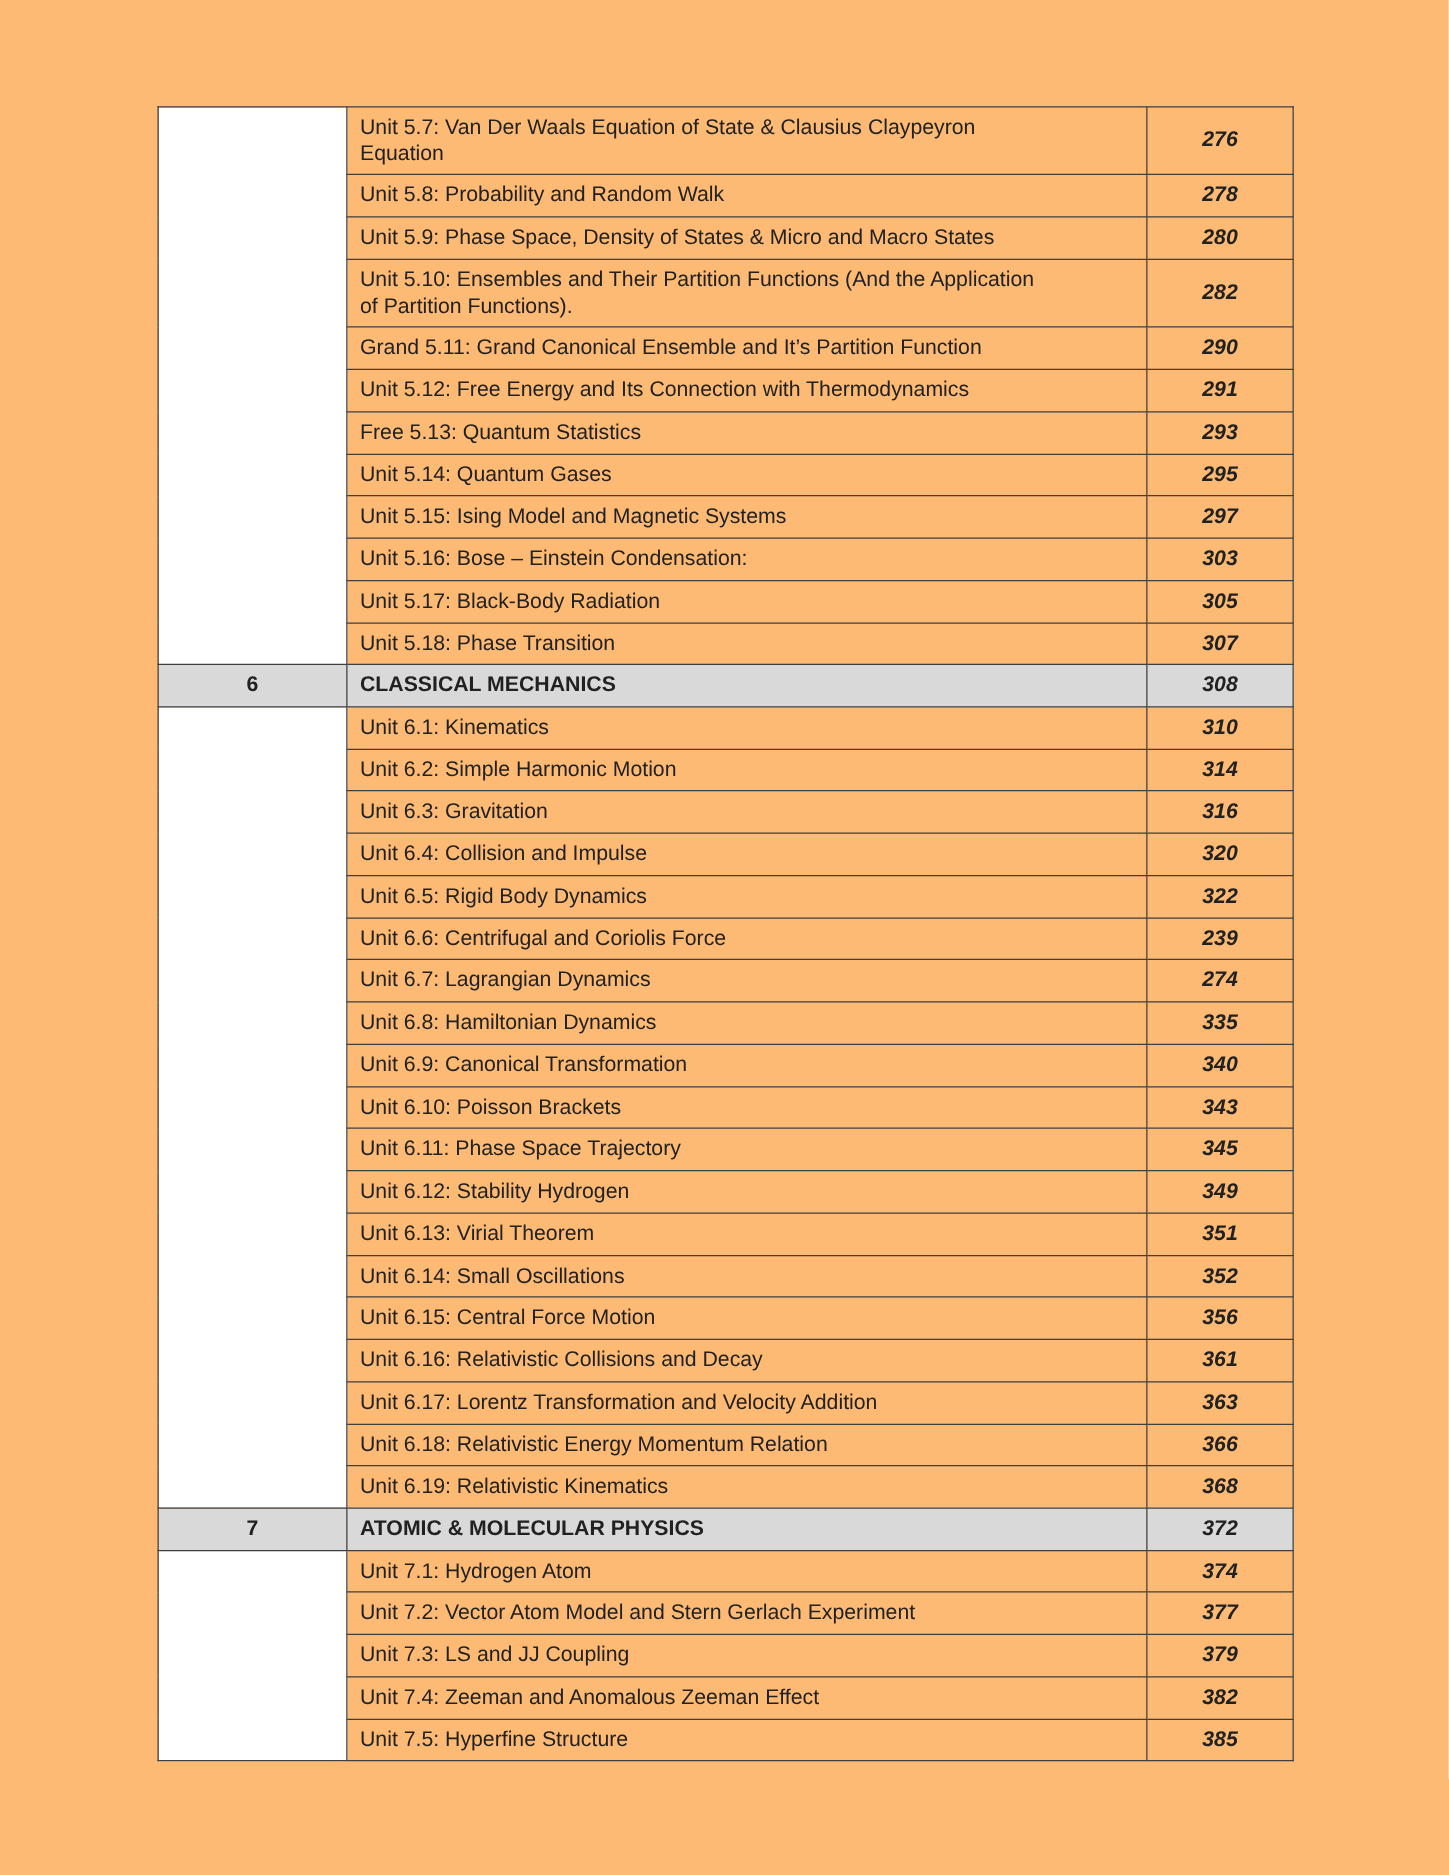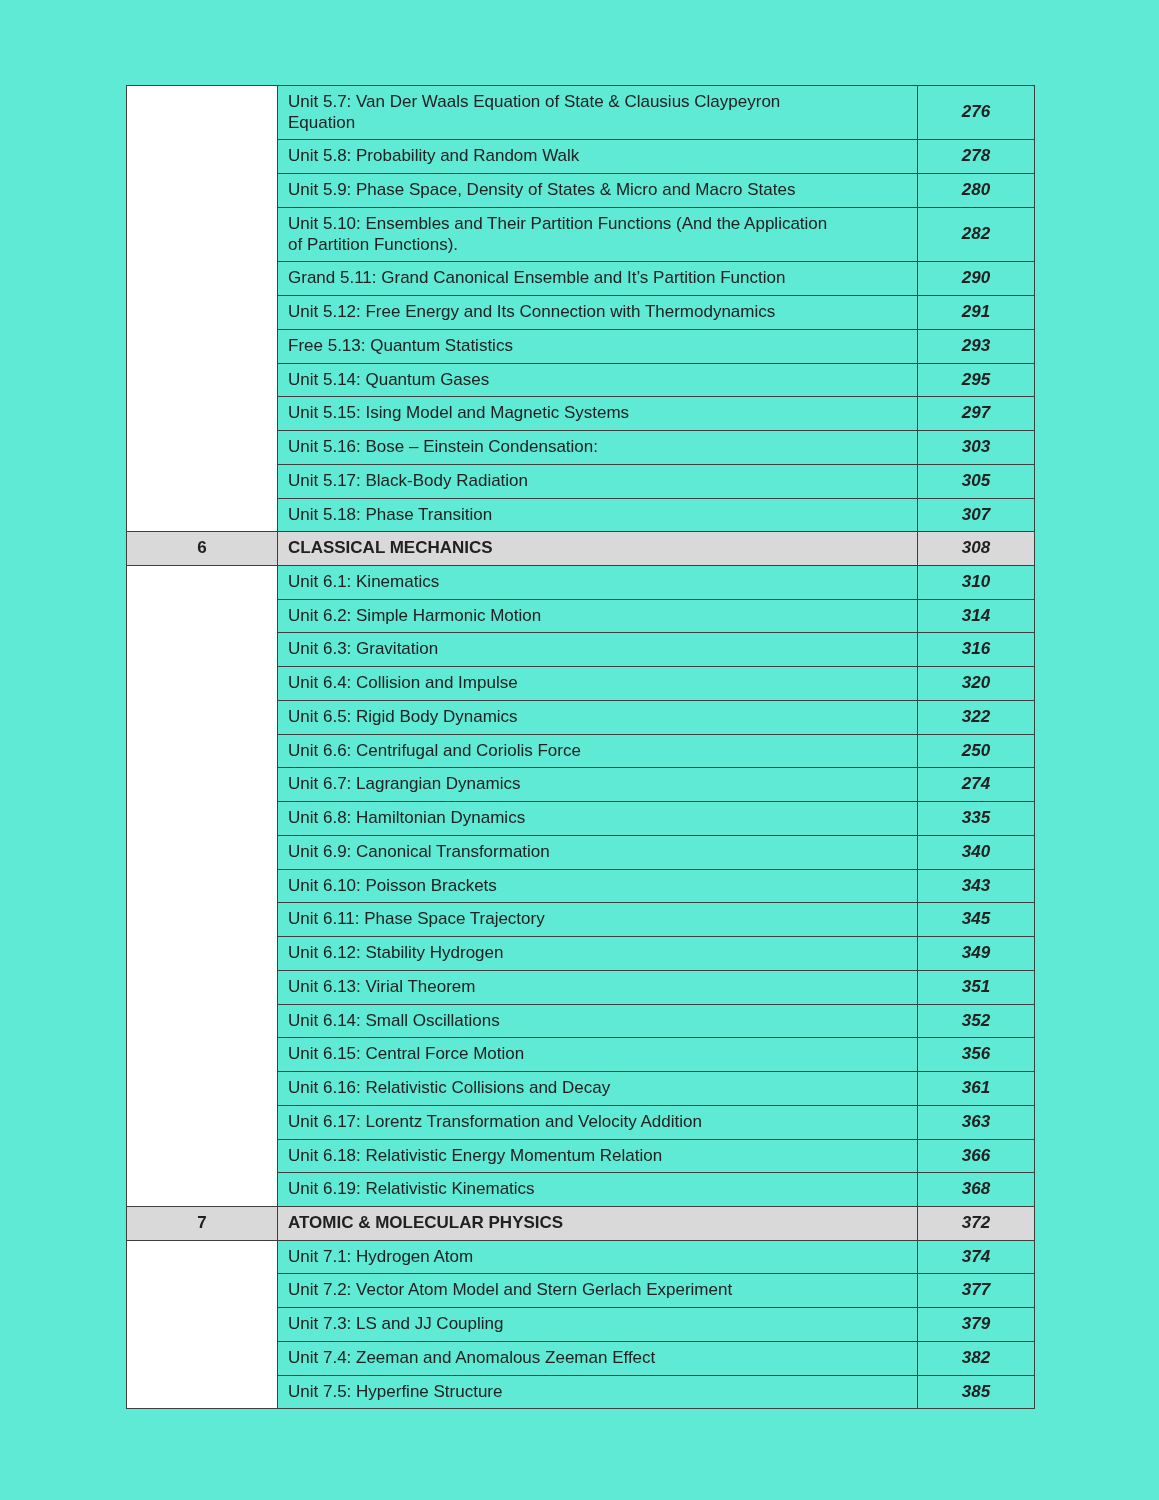--- a/index.html
+++ b/index.html
@@ -5,21 +5,21 @@
   * { margin: 0; padding: 0; box-sizing: border-box; }
   html, body { background: #ffffff; }
   body {
     width: 1159px; height: 1500px;
     position: relative;
     font-family: "Liberation Sans", "DejaVu Sans", sans-serif;
   }
   .page {
     position: absolute; left: 0; top: 0;
     width: 1159px; height: 1500px;
-    background: #5eead4;
+    background: #fdba74;
   }
   table.toc {
     position: absolute; left: 126px; top: 85px;
     width: 908px;
     border-collapse: collapse;
     table-layout: fixed;
   }
   col.col-num   { width: 151px; }
   col.col-title { width: 640px; }
   col.col-page  { width: 117px; }
@@ -135,21 +135,21 @@
         <tr class="unit-row">
           <td class="cell-title">Unit 6.4: Collision and Impulse</td>
           <td class="cell-page">320</td>
         </tr>
         <tr class="unit-row">
           <td class="cell-title">Unit 6.5: Rigid Body Dynamics</td>
           <td class="cell-page">322</td>
         </tr>
         <tr class="unit-row">
           <td class="cell-title">Unit 6.6: Centrifugal and Coriolis Force</td>
-          <td class="cell-page">250</td>
+          <td class="cell-page">239</td>
         </tr>
         <tr class="unit-row">
           <td class="cell-title">Unit 6.7: Lagrangian Dynamics</td>
           <td class="cell-page">274</td>
         </tr>
         <tr class="unit-row">
           <td class="cell-title">Unit 6.8: Hamiltonian Dynamics</td>
           <td class="cell-page">335</td>
         </tr>
         <tr class="unit-row">

